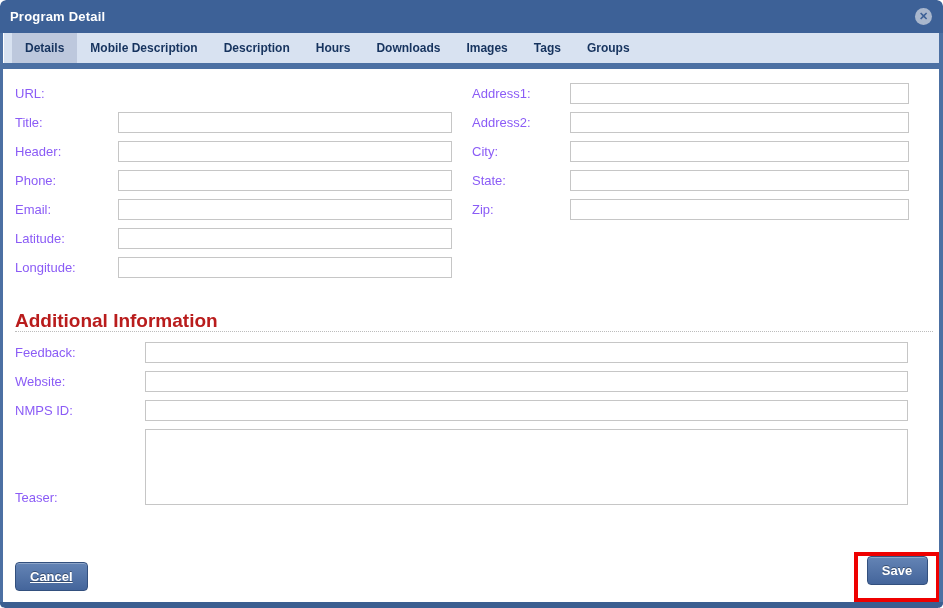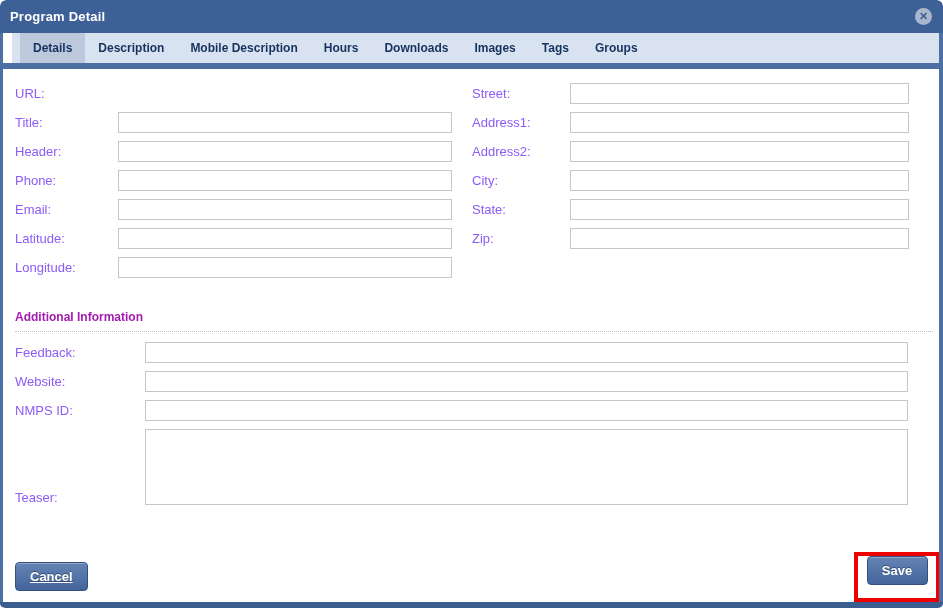--- a/index.html
+++ b/index.html
@@ -29,21 +29,21 @@
     position:absolute; right:11px; top:8px;
     width:17px; height:17px; border-radius:50%;
     background:#A9B7CD;
     display:flex; align-items:center; justify-content:center;
     color:#3D6197; font-size:11px; font-weight:bold;
     cursor:pointer; line-height:1;
   }
 
   
   .tabbar {
-    position:absolute; top:33px; left:12px; right:0; height:30px;
+    position:absolute; top:33px; left:4px; right:0; height:30px;
     background:#D8E2F1;
     display:flex; align-items:stretch;
     padding-left:8px;
   }
   .tab {
     display:flex; align-items:center;
     padding:0 13px;
     font-size:12px; font-weight:bold; color:#16335E;
     cursor:pointer; white-space:nowrap;
   }
@@ -67,21 +67,21 @@
     flex:1; height:21px;
     border:1px solid #C6C6C6; background:#ffffff;
     font-size:12px; padding:0 4px; color:#222;
     outline:none;
   }
   .input-spacer { flex:1; height:21px; }
 
   
   .add-heading {
     position:absolute; left:15px; top:310px;
-    font-size:12px; font-weight:bold; color:#a21caf;
+    font-size:19px; font-weight:bold; color:#b91c1c;
   }
   .dotted-sep {
     position:absolute; left:15px; right:10px; top:331px;
     border-top:1px dotted #BCBCBC;
   }
   .col-add { left:15px; top:338px; width:893px; }
   .col-add .flabel { width:130px; }
   .col-add .frow { height:29px; }
   .trow { display:flex; align-items:flex-end; margin-top:4px; }
   .trow .flabel { width:130px; padding-top:3px; }
@@ -120,22 +120,22 @@
 
   <div class="titlebar">
     <span class="dialog-title">Program Detail</span>
     <div class="close-btn">
       <span>✕</span>
     </div>
   </div>
 
   <div class="tabbar">
     <div class="tab active">Details</div>
+    <div class="tab">Mobile Description</div>
     <div class="tab">Description</div>
-    <div class="tab">Mobile Description</div>
     <div class="tab">Hours</div>
     <div class="tab">Downloads</div>
     <div class="tab">Images</div>
     <div class="tab">Tags</div>
     <div class="tab">Groups</div>
   </div>
   <div class="tabstrip"></div>
 
   <div class="col col-left">
     <div class="frow">
@@ -163,24 +163,20 @@
       <input class="tinput" type="text" style="">
     </div>
     <div class="frow">
       <label class="flabel">Longitude:</label>
       <input class="tinput" type="text" style="">
     </div>
   </div>
 
   <div class="col col-right">
     <div class="frow">
-      <label class="flabel">Street:</label>
-      <input class="tinput" type="text" style="">
-    </div>
-    <div class="frow">
       <label class="flabel">Address1:</label>
       <input class="tinput" type="text" style="">
     </div>
     <div class="frow">
       <label class="flabel">Address2:</label>
       <input class="tinput" type="text" style="">
     </div>
     <div class="frow">
       <label class="flabel">City:</label>
       <input class="tinput" type="text" style="">

